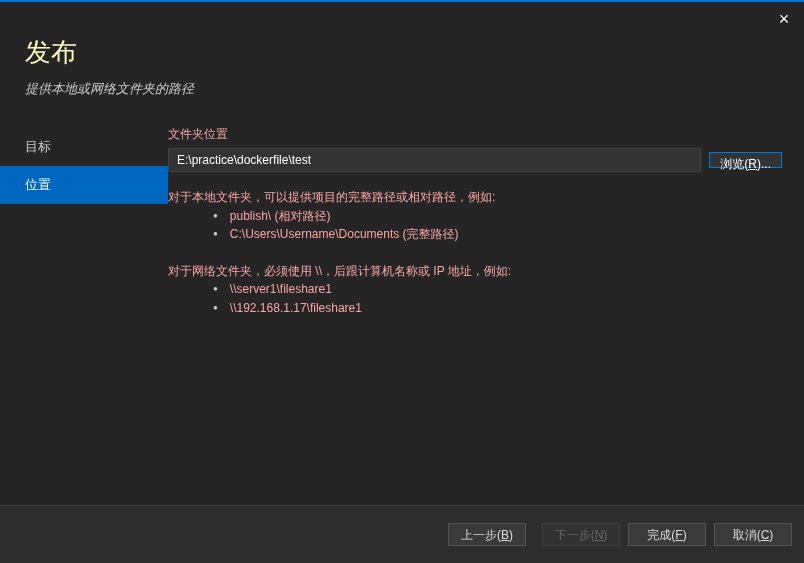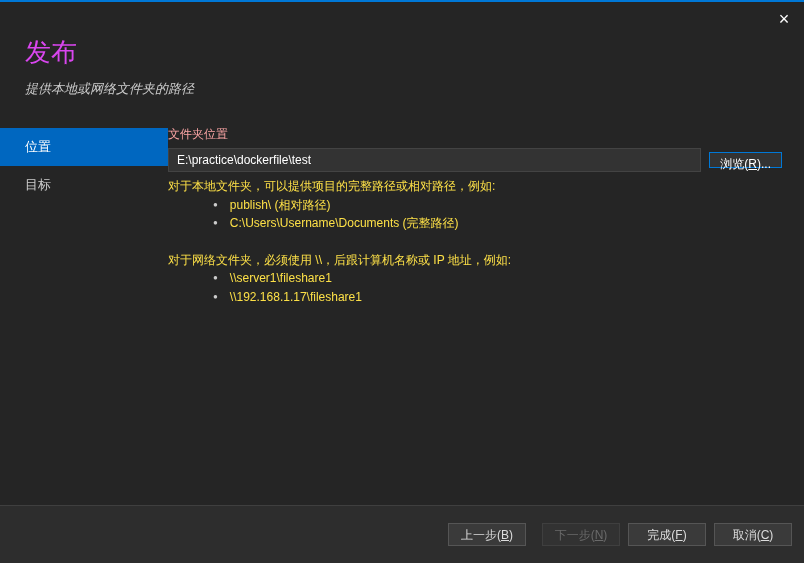--- a/index.html
+++ b/index.html
@@ -26,21 +26,21 @@
     height: 20px;
     text-align: center;
     line-height: 18px;
   }
   .header {
     padding: 33px 25px 0 25px;
   }
   .title {
     font-size: 26px;
     font-weight: 300;
-    color: #d946ef;
+    color: #fef9c3;
   }
   .subtitle {
     margin-top: 10px;
     font-size: 13px;
     color: #cccccc;
     font-style: italic;
   }
   .body {
     display: flex;
     margin-top: 30px;
@@ -90,23 +90,23 @@
     border: 1px solid #0078d7;
     color: #ffffff;
     padding: 3px 10px;
     font-size: 12px;
     cursor: pointer;
     font-family: inherit;
     height: 16px;
     min-width: 70px;
   }
   .help-text {
-    margin-top: 5px;
-    font-size: 12px;
-    color: #fde047;
+    margin-top: 16px;
+    font-size: 12px;
+    color: #fca5a5;
     line-height: 1.55;
   }
   .help-line {
     margin-top: 0;
   }
   .help-ul {
     list-style: none;
     padding-left: 45px;
   }
   .help-ul li::before {
@@ -158,25 +158,25 @@
 
 <div class="close-btn">×</div>
 
 <div class="header">
   <div class="title">发布</div>
   <div class="subtitle">提供本地或网络文件夹的路径</div>
 </div>
 
 <div class="body">
   <div class="sidebar">
+    <div class="sidebar-item">
+      <span>目标</span>
+    </div>
     <div class="sidebar-item active">
       <span>位置</span>
-    </div>
-    <div class="sidebar-item">
-      <span>目标</span>
     </div>
   </div>
 
   <div class="main">
     <div class="field-label">文件夹位置</div>
     <div class="path-row">
       <input class="path-input" type="text" value="E:\practice\dockerfile\test" style="">
       <button class="browse-btn">浏览(<span class="underline-letter">R</span>)...</button>
     </div>
 

